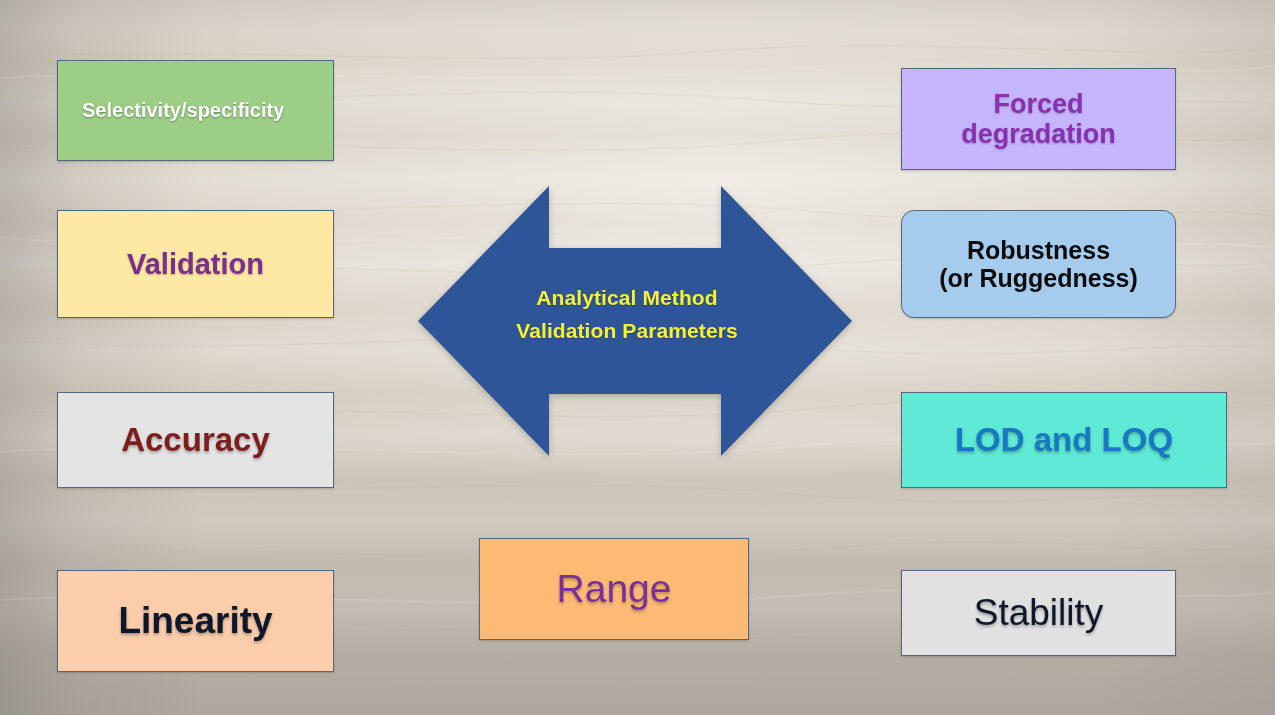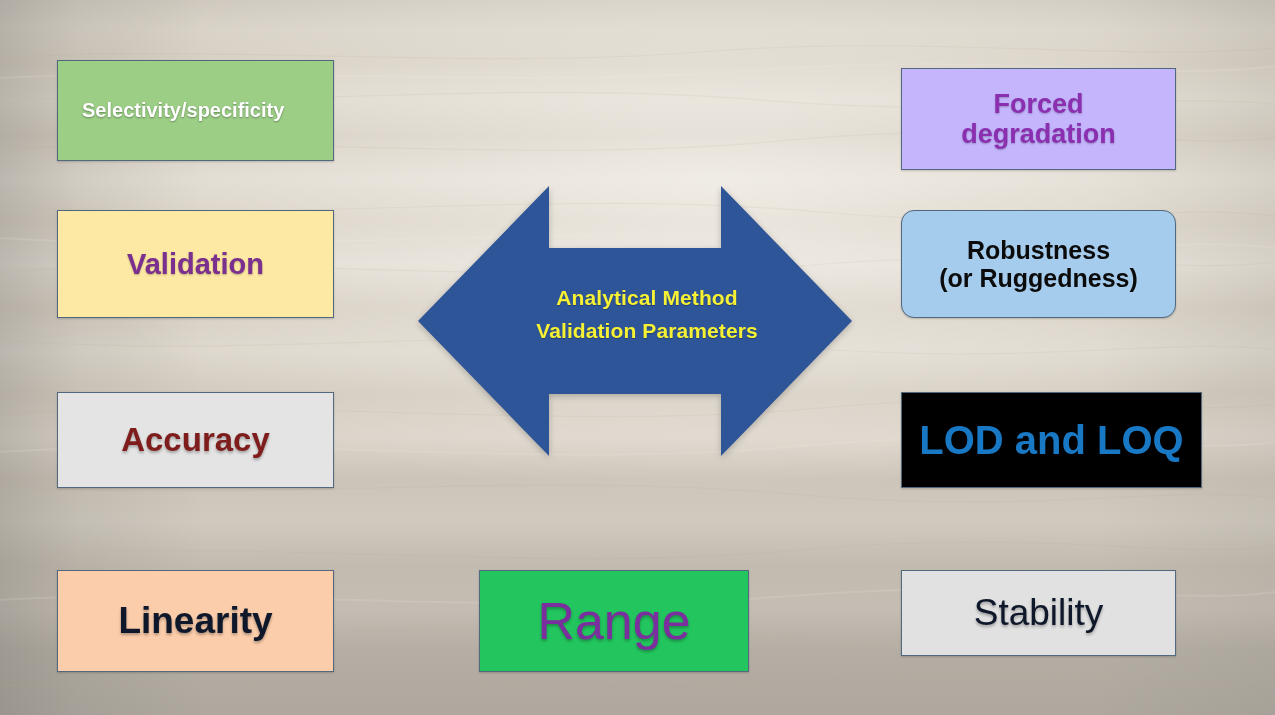--- a/index.html
+++ b/index.html
@@ -110,46 +110,46 @@
   #box-linearity   { left:57px;  top:570px; width:277px; height:102px;
                      background:#fbcdab; color:#0f172a; font-size:37px; font-weight:bold;
                      text-shadow: 0 2px 3px rgba(0,0,0,.30); }
 
   
   #box-forced      { left:901px; top:68px;  width:275px; height:102px;
                      background:#c4b5fd; color:#8b2fb0; font-size:27px; font-weight:bold;
                      text-shadow: 0 1px 2px rgba(0,0,0,.25); }
   #box-robustness  { left:901px; top:210px; width:275px; height:108px;
                      background:#a6cced; color:#0b0b0b; font-size:25px; font-weight:bold;border-radius:13px; }
-  #box-lod         { left:901px; top:392px; width:301px; height:96px;
-                     background:#000000; color:#1878c4; font-size:40px; font-weight:bold;
+  #box-lod         { left:901px; top:392px; width:326px; height:96px;
+                     background:#5eead4; color:#1878c4; font-size:33px; font-weight:bold;
                      text-shadow: 0 2px 3px rgba(0,0,0,.28); }
   #box-stability   { left:901px; top:570px; width:275px; height:86px;
                      background:#e1e1e1; color:#0f172a; font-size:37px; font-weight:normal;
                      text-shadow: 0 2px 3px rgba(0,0,0,.30); }
 
   
-  #box-range       { left:479px; top:570px; width:270px; height:102px;
-                     background:#22c55e; color:#7b2f9e; font-size:52px; font-weight:normal;
+  #box-range       { left:479px; top:538px; width:270px; height:102px;
+                     background:#fdba74; color:#7b2f9e; font-size:39px; font-weight:normal;
                      text-shadow: 0 2px 3px rgba(0,0,0,.28); }
 
   
   #arrow-wrap {
     position: absolute;
     left: 418px;
     top: 184px;
     width: 434px;
     height: 274px;
   }
   #arrow-wrap svg { display: block; width: 100%; height: 100%;
                     filter: drop-shadow(0 2px 3px rgba(0,0,0,.22)); }
 
   #arrow-label {
     position: absolute;
-    left: 430px;
+    left: 410px;
     top: 282px;
     width: 434px;
     text-align: center;
     color: #f6f135;
     font-size: 21px;
     font-weight: bold;
     line-height: 1.55;
     white-space: pre-line;
     letter-spacing: .1px;
     text-shadow: 0 1px 1px rgba(0,0,0,.28);

